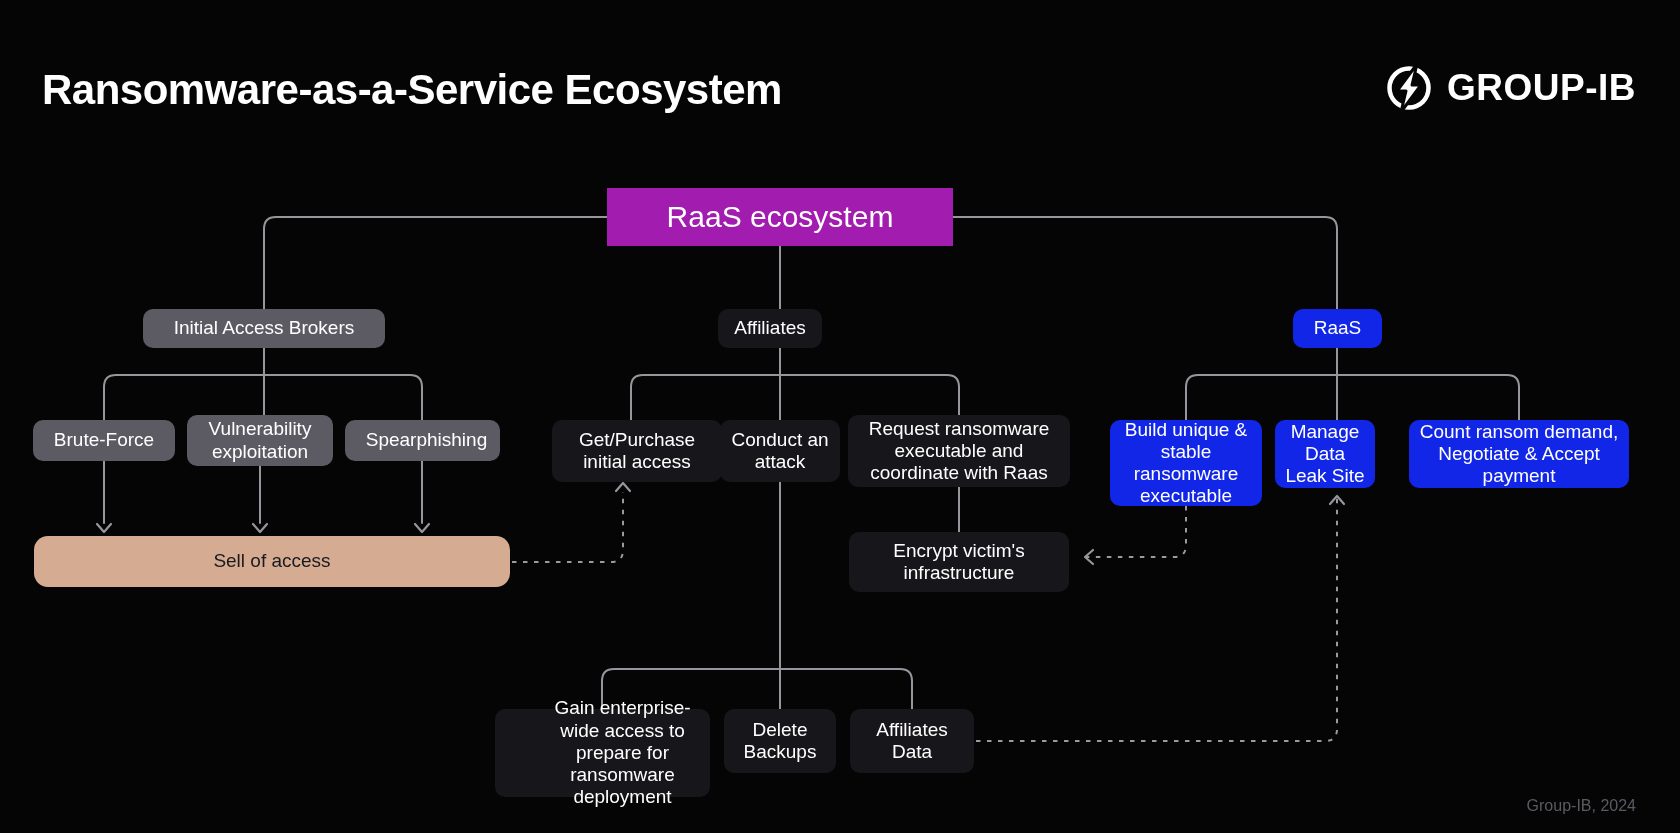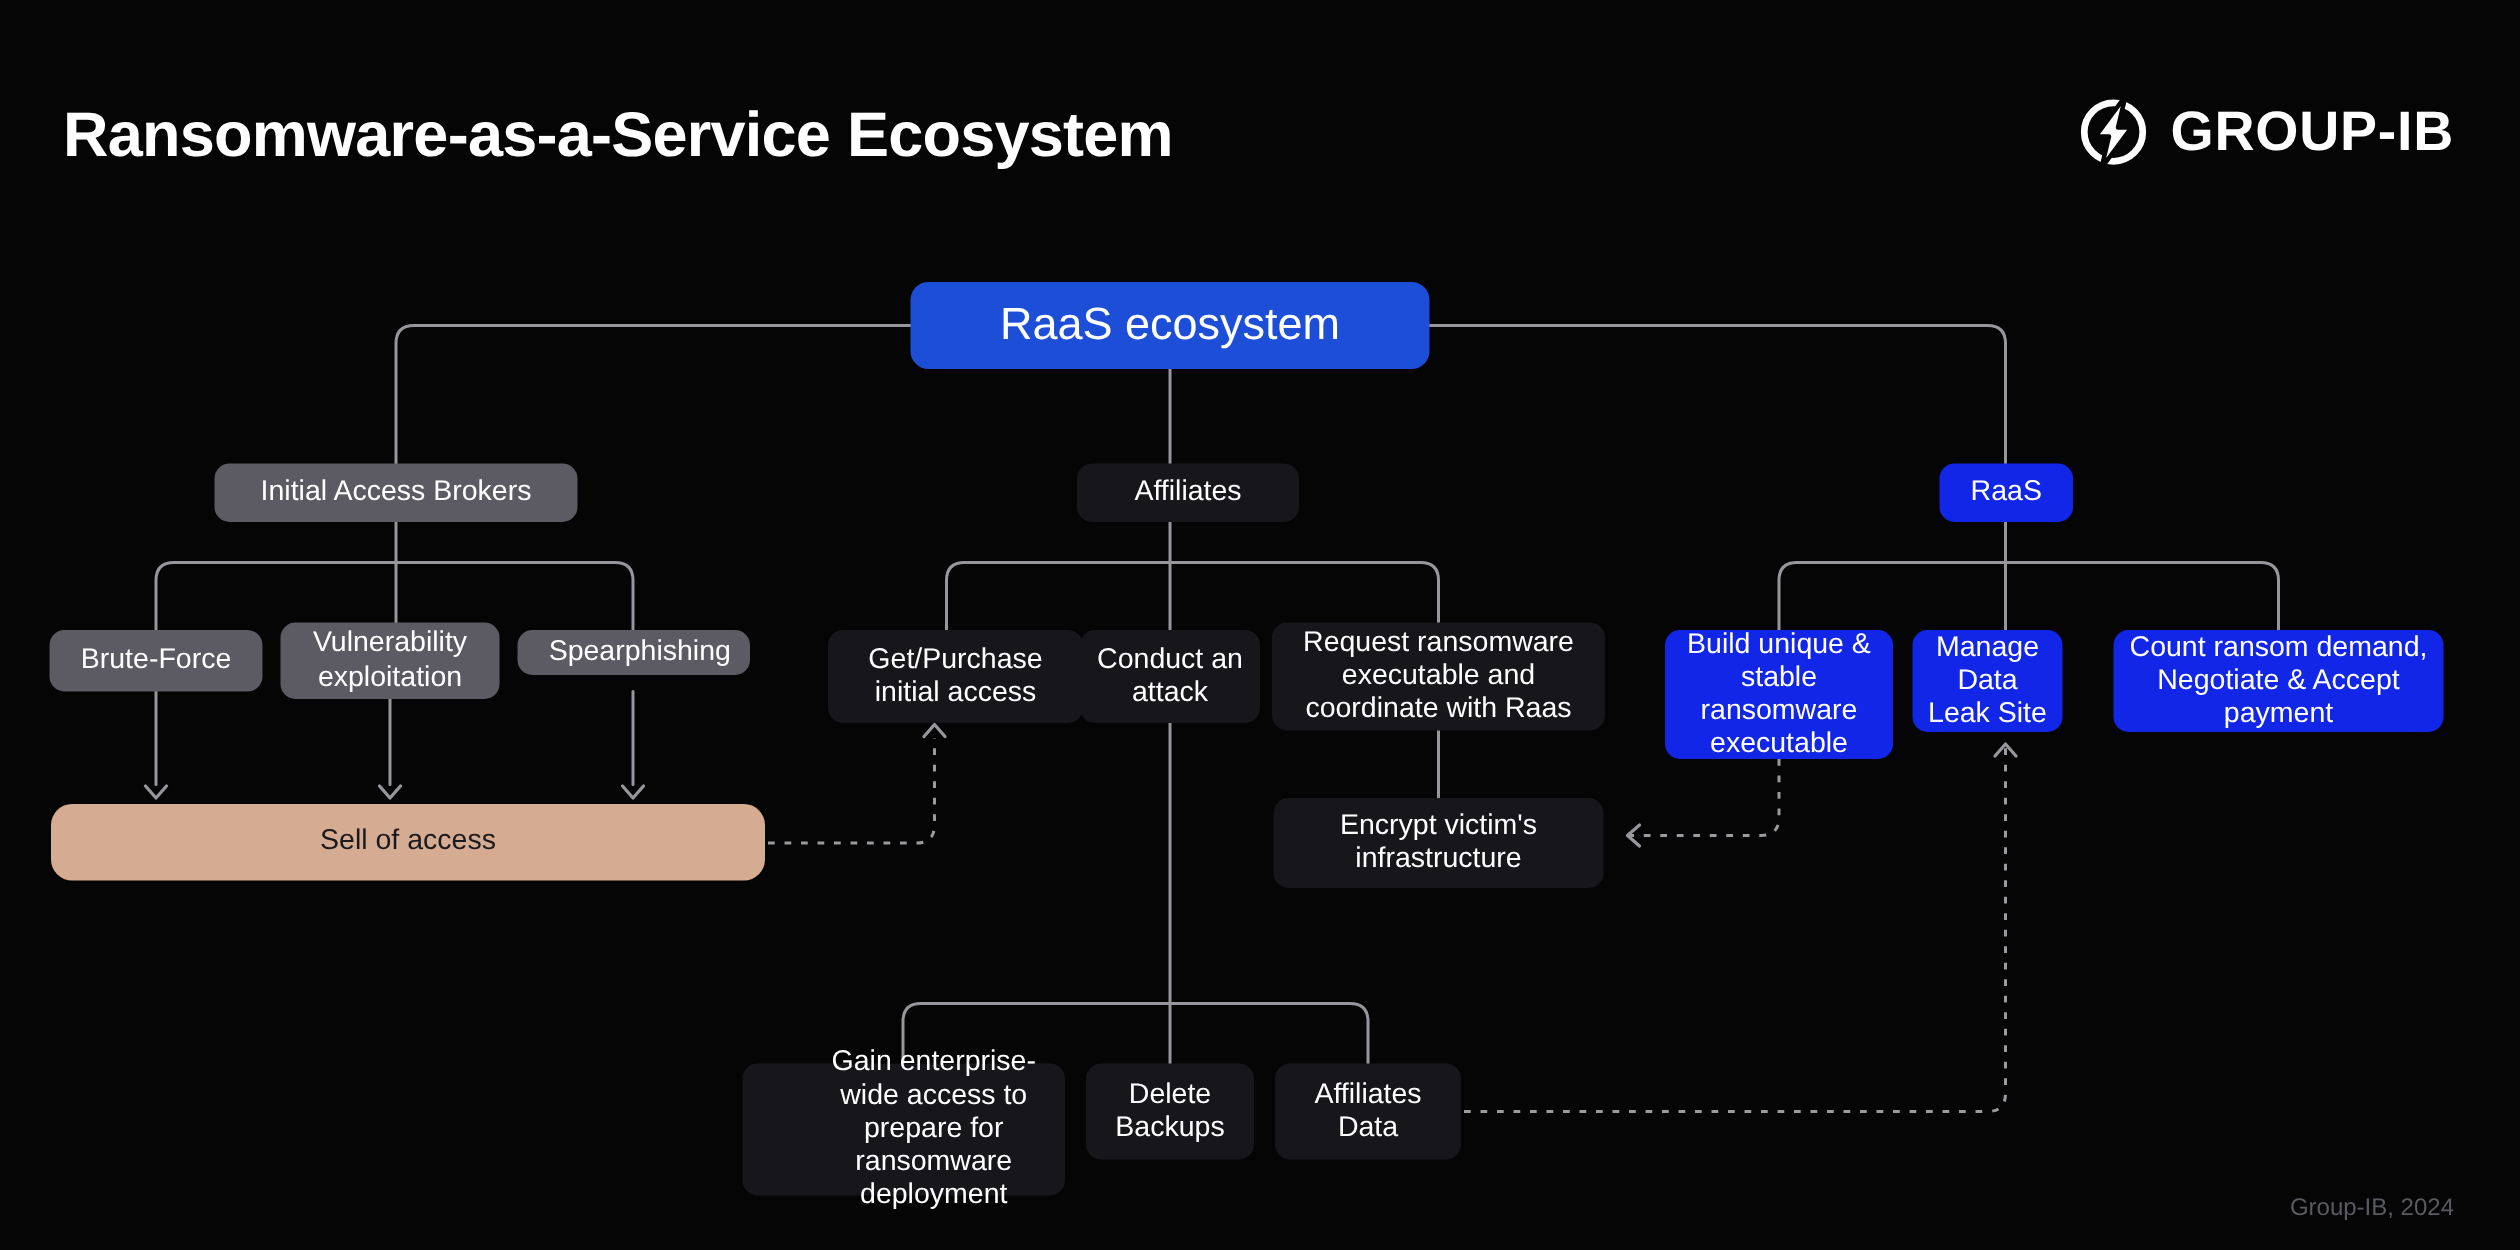--- a/index.html
+++ b/index.html
@@ -34,21 +34,21 @@
   .node{
     position:absolute;display:flex;align-items:center;justify-content:center;
     text-align:center;border-radius:10px;
     font-size:19px;font-weight:500;line-height:1.17;
     color:#fff;padding:4px 8px;box-sizing:border-box;
   }
   .dark{background:#17171b;}
   .gray{background:#5c5b63;}
   .blue{background:#1226e8;}
   .tan{background:#d5ac92;color:#1a1a1e;border-radius:14px;}
-  .root{font-size:30px;font-weight:500;border-radius:12px;background:#1d4ed8;text-align:center;}
+  .root{font-size:30px;font-weight:500;border-radius:0;background:#a21caf;text-align:center;}
 </style>
 </head>
 <body>
 
 <div class="stage">
 
   <svg class="wires" width="1680" height="833" viewBox="0 0 1680 833">
 
     <path class="wire" d="M 607 181 H 276 Q 264 181 264 193 V 273"></path>
     <path class="wire" d="M 953 181 H 1325 Q 1337 181 1337 193 V 273"></path>
@@ -84,26 +84,26 @@
     <svg width="52" height="52" viewBox="0 0 52 52">
       <circle cx="26" cy="26" r="19.5" fill="none" stroke="#ffffff" stroke-width="4.5"></circle>
       <path d="M 34 2 L 14 29 L 23 29 L 18 50 L 38 23 L 29 23 Z" fill="#ffffff" stroke="#050505" stroke-width="3" stroke-linejoin="round"></path>
     </svg>
     <div class="brand-text">GROUP-IB</div>
   </div>
 
   <div class="node root" style="left:607px;top:152px;width:346px;height:58px;">RaaS ecosystem</div>
 
   <div class="node gray" style="left:143px;top:273px;width:242px;height:39px;">Initial Access Brokers</div>
-  <div class="node dark" style="left:718px;top:273px;width:148px;height:39px;">Affiliates</div>
+  <div class="node dark" style="left:718px;top:273px;width:104px;height:39px;">Affiliates</div>
   <div class="node blue" style="left:1293px;top:273px;width:89px;height:39px;">RaaS</div>
 
   <div class="node gray" style="left:33px;top:384px;width:142px;height:41px;">Brute-Force</div>
   <div class="node gray" style="left:187px;top:379px;width:146px;height:51px;">Vulnerability exploitation</div>
-  <div class="node gray" style="left:345px;top:384px;width:155px;height:30px;padding-left:16px;">Spearphishing</div>
+  <div class="node gray" style="left:345px;top:384px;width:155px;height:41px;padding-left:16px;">Spearphishing</div>
   <div class="node tan" style="left:34px;top:500px;width:476px;height:51px;">Sell of access</div>
 
   <div class="node dark" style="left:552px;top:384px;width:170px;height:62px;">Get/Purchase initial access</div>
   <div class="node dark" style="left:720px;top:384px;width:120px;height:62px;">Conduct an attack</div>
   <div class="node dark" style="left:848px;top:379px;width:222px;height:72px;">Request ransomware executable and coordinate with Raas</div>
   <div class="node dark" style="left:849px;top:496px;width:220px;height:60px;">Encrypt victim's infrastructure</div>
 
   <div class="node blue" style="left:1110px;top:384px;width:152px;height:86px;">Build unique &amp; stable ransomware executable</div>
   <div class="node blue" style="left:1275px;top:384px;width:100px;height:68px;">Manage Data Leak Site</div>
   <div class="node blue" style="left:1409px;top:384px;width:220px;height:68px;">Count ransom demand, Negotiate &amp; Accept payment</div>

